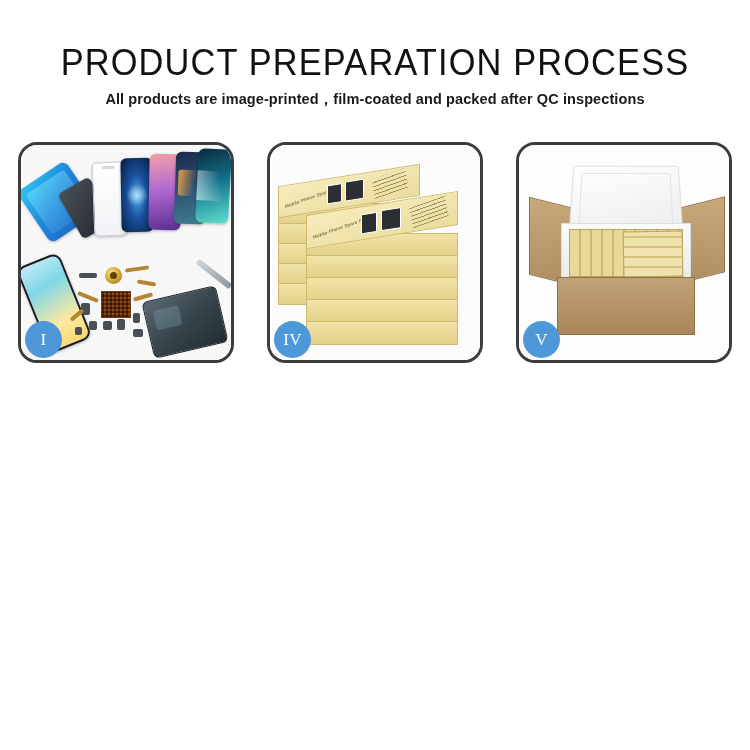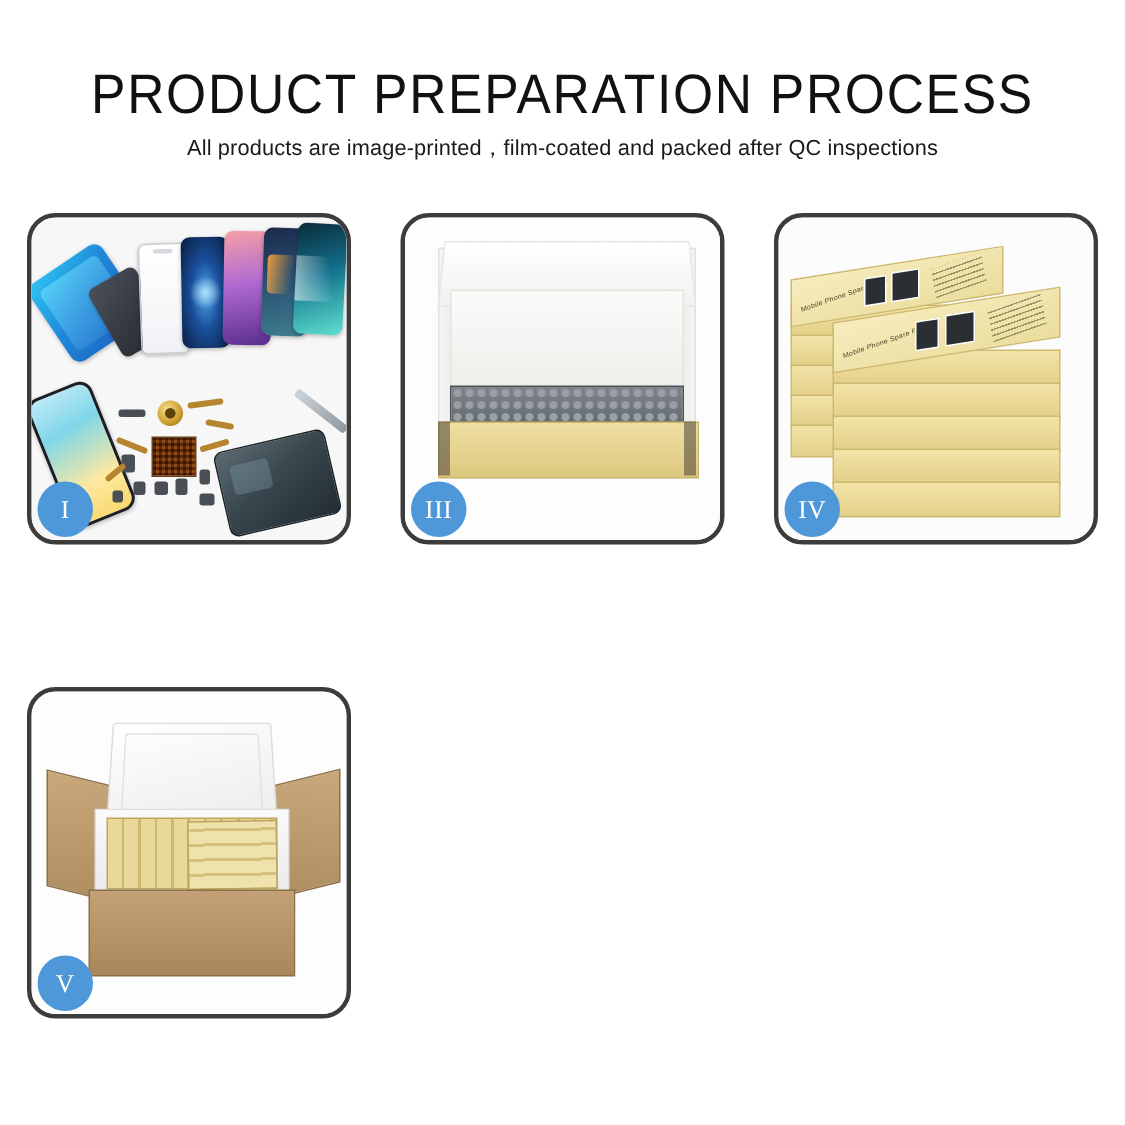--- a/index.html
+++ b/index.html
@@ -15,21 +15,21 @@
   .title{
     margin:0;padding:0;
     font-family:"Liberation Sans","DejaVu Sans",sans-serif;
     font-size:37px;font-weight:400;letter-spacing:1.2px;
     color:#111111;line-height:1;
     position:absolute;top:44px;left:0;width:750px;
     transform:scaleX(0.93);transform-origin:center top;
   }
   .subtitle{
     margin:0;padding:0;
-    font-size:14.5px;font-weight:400;letter-spacing:.1px;
+    font-size:14.5px;font-weight:700;letter-spacing:.1px;
     color:#1a1a1a;line-height:1;
     position:absolute;top:92px;left:0;width:750px;
   }
 
   
   .grid{
     position:absolute;left:18px;top:142px;
     width:714px;
     display:grid;
     grid-template-columns:repeat(3,216px);
@@ -356,33 +356,20 @@
         <div class="flex" style="left:104px;top:122px;width:24px;height:4px;transform:rotate(-8deg);"></div>
         <div class="flex" style="left:116px;top:136px;width:19px;height:4px;transform:rotate(10deg);"></div>
         <div class="flex" style="left:56px;top:150px;width:22px;height:4px;transform:rotate(22deg);"></div>
         <div class="flex" style="left:112px;top:150px;width:20px;height:4px;transform:rotate(-16deg);"></div>
         <div class="flex" style="left:48px;top:168px;width:16px;height:4px;transform:rotate(-40deg);"></div>
       </div>
       <div class="badge">I</div>
     </div>
 
 
-    <div class="panel">
-      <div class="scene p3">
-        <div class="box3-flapL"></div>
-        <div class="box3-flapR"></div>
-        <div class="box3-lid"></div>
-        <div class="box3-foam"></div>
-        <div class="box3-grey"></div>
-        <div class="box3-wall"></div>
-        <div class="box3-edgeL"></div>
-        <div class="box3-edgeR"></div>
-      </div>
-      <div class="badge">III</div>
-    </div>
 
     <div class="panel">
       <div class="scene p4">
         <div class="stackwrap">
 
           <div class="sbox" style="left:8px;top:58px;width:110px;height:20px;"></div>
           <div class="sbox" style="left:8px;top:78px;width:110px;height:20px;"></div>
           <div class="sbox" style="left:8px;top:98px;width:110px;height:20px;"></div>
           <div class="sbox" style="left:8px;top:118px;width:110px;height:20px;"></div>
           <div class="sbox" style="left:8px;top:138px;width:110px;height:20px;"></div>

